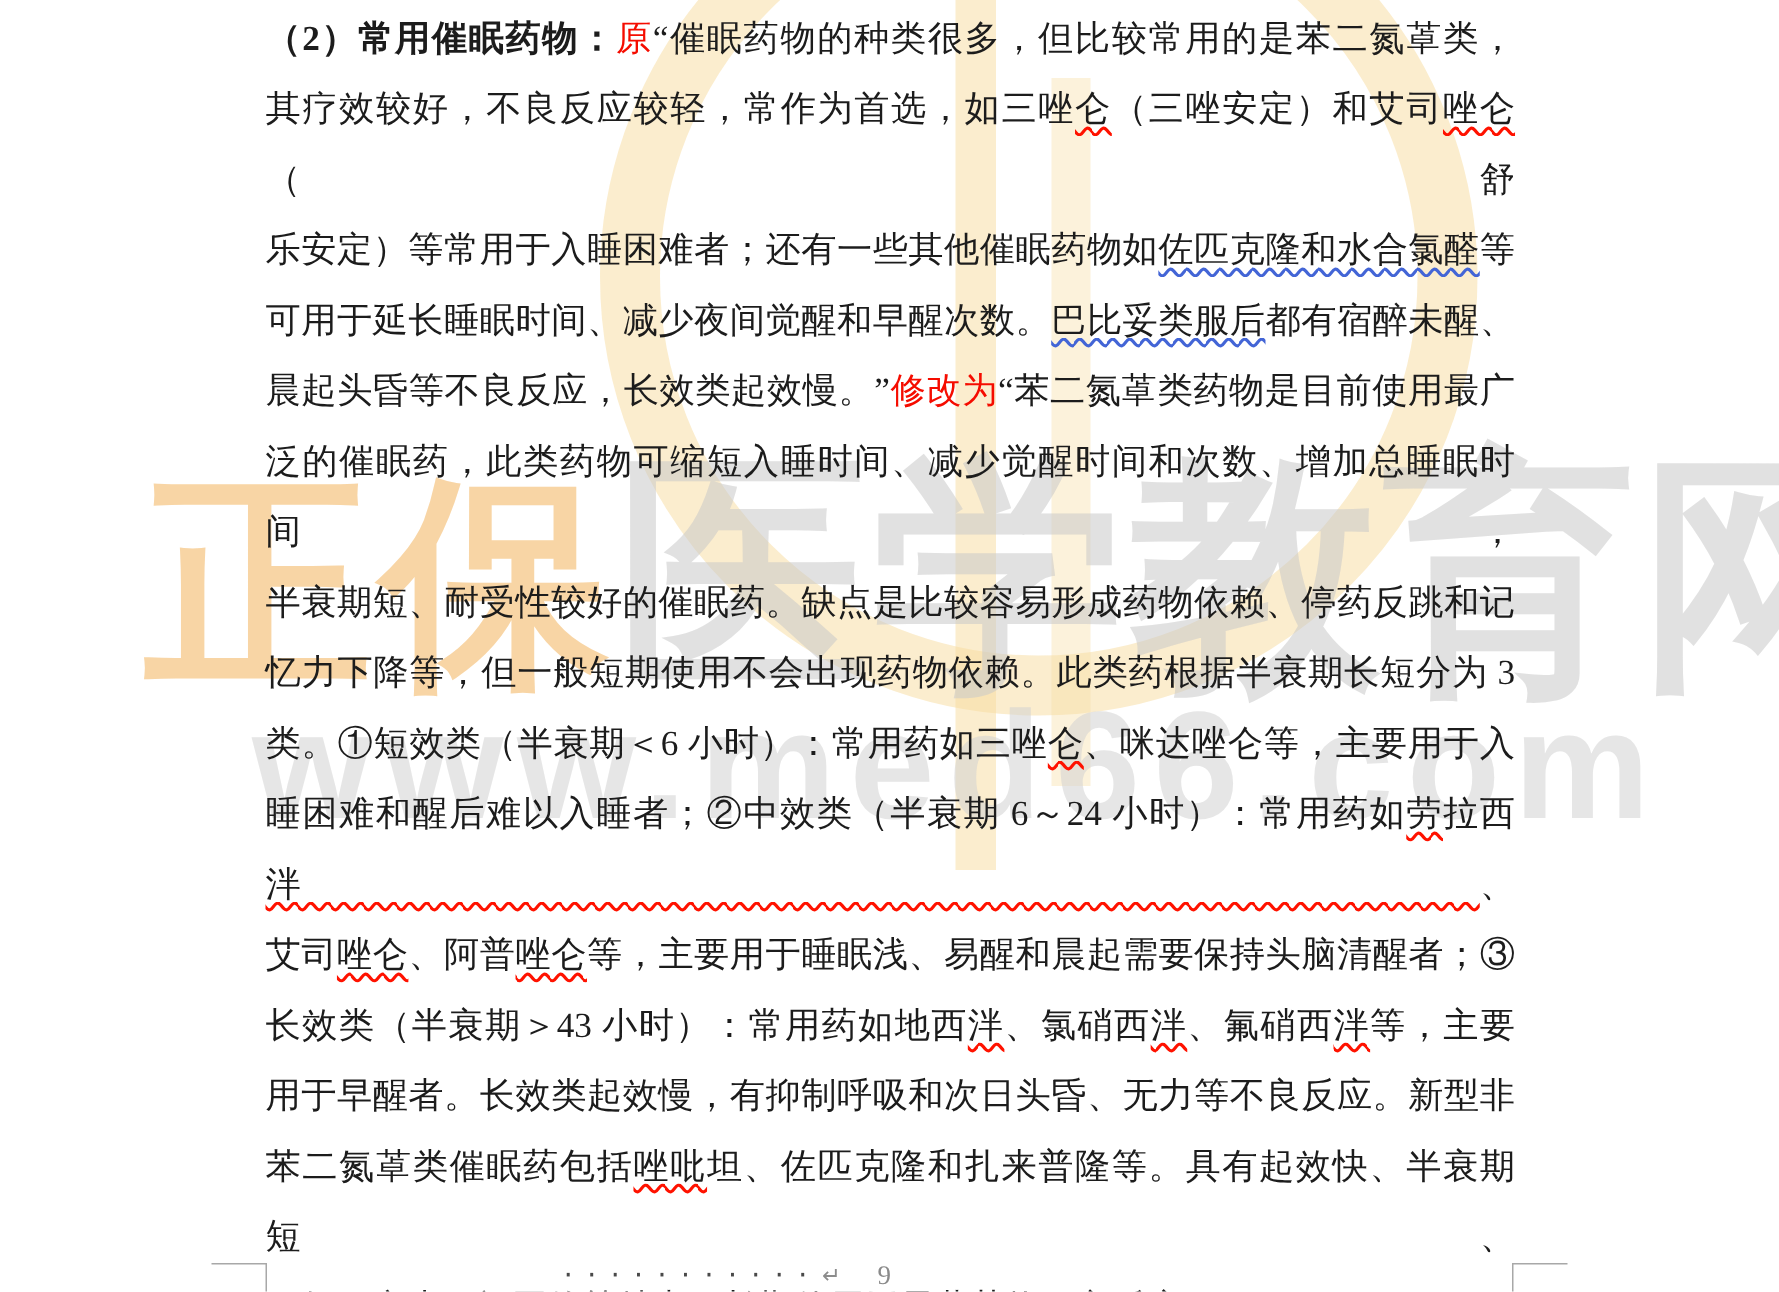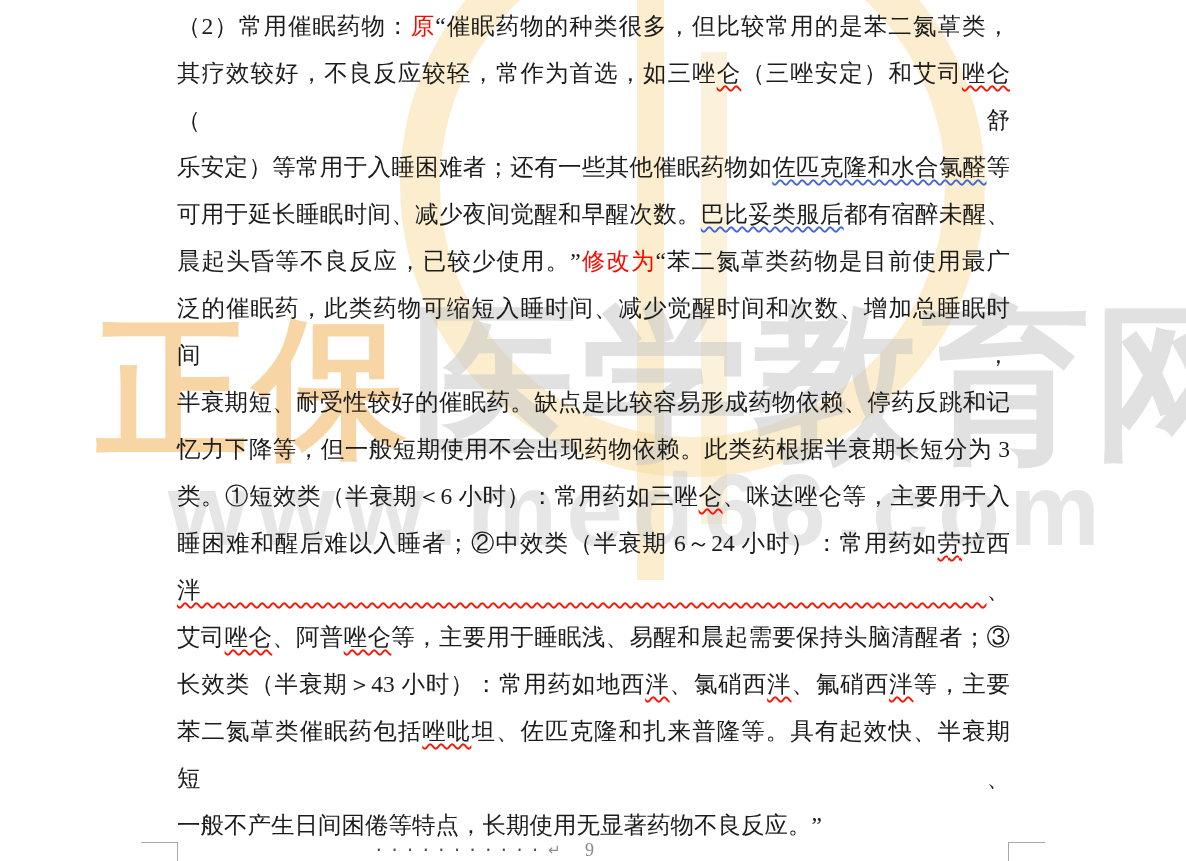--- a/index.html
+++ b/index.html
@@ -33,21 +33,21 @@
   
   .text-body{
     position:absolute;left:177px;top:3px;width:833px;z-index:2;
   }
   .line{
     font-size:23.5px;line-height:47px;color:#1c1c1c;
     text-align:justify;text-justify:inter-character;
     white-space:normal;
   }
   .line.stretch{text-align-last:justify;}
-  .seg-b{font-weight:normal;}
+  .seg-b{font-weight:bold;}
   .seg-r{color:#f50c00;}
   .seg-wr{
     text-decoration:underline;text-decoration-style:wavy;text-decoration-color:#ff1200;
     text-decoration-thickness:1.5px;text-underline-offset:4px;text-decoration-skip-ink:none;
   }
   .seg-wb{
     text-decoration:underline;text-decoration-style:wavy;text-decoration-color:#4365d6;
     text-decoration-thickness:1.5px;text-underline-offset:4px;text-decoration-skip-ink:none;margin-top:27px;
   }
   .seg-pm{color:#8c8c8c;font-size:17px;font-family:"DejaVu Sans",sans-serif;padding-left:2px;}
@@ -77,28 +77,29 @@
     <div class="wm-bar wm-bar2"></div>
     <div class="wm-brand"><span class="wm-orange">正保</span><span class="wm-gray">医学教育网</span></div>
     <div class="wm-url">www.med66.com</div>
   </div>
 
   <div class="text-body" id="text-body">
       <div class="line stretch"><span class="seg-b">（2）常用催眠药物：</span><span class="seg-r">原</span><span>“催眠药物的种类很多，但比较常用的是苯二氮䓬类，</span></div>
       <div class="line stretch"><span>其疗效较好，不良反应较轻，常作为首选，如三唑</span><span class="seg-wr">仑</span><span>（三唑安定）和艾司</span><span class="seg-wr">唑仑</span><span>（舒</span></div>
       <div class="line stretch"><span>乐安定）等常用于入睡困难者；还有一些其他催眠药物如</span><span class="seg-wb">佐匹克隆和水合氯醛</span><span>等</span></div>
       <div class="line stretch"><span>可用于延长睡眠时间、减少夜间觉醒和早醒次数。</span><span class="seg-wb">巴比妥类服后</span><span>都有宿醉未醒、</span></div>
-      <div class="line stretch"><span>晨起头昏等不良反应，已较少使用。”</span><span class="seg-r">修改为</span><span>“苯二氮䓬类药物是目前使用最广</span></div>
+      <div class="line stretch"><span>晨起头昏等不良反应，长效类起效慢。”</span><span class="seg-r">修改为</span><span>“苯二氮䓬类药物是目前使用最广</span></div>
       <div class="line stretch"><span>泛的催眠药，此类药物可缩短入睡时间、减少觉醒时间和次数、增加总睡眠时间，</span></div>
       <div class="line stretch"><span>半衰期短、耐受性较好的催眠药。缺点是比较容易形成药物依赖、停药反跳和记</span></div>
       <div class="line stretch"><span>忆力下降等，但一般短期使用不会出现药物依赖。此类药根据半衰期长短分为 3</span></div>
       <div class="line stretch"><span>类。①短效类（半衰期＜6 小时）：常用药如三唑</span><span class="seg-wr">仑</span><span>、咪达唑仑等，主要用于入</span></div>
       <div class="line stretch"><span>睡困难和醒后难以入睡者；②中效类（半衰期 6～24 小时）：常用药如</span><span class="seg-wr">劳</span><span>拉西</span><span class="seg-wr">泮</span><span>、</span></div>
       <div class="line stretch"><span>艾司</span><span class="seg-wr">唑仑</span><span>、阿普</span><span class="seg-wr">唑仑</span><span>等，主要用于睡眠浅、易醒和晨起需要保持头脑清醒者；③</span></div>
       <div class="line stretch"><span>长效类（半衰期＞43 小时）：常用药如地西</span><span class="seg-wr">泮</span><span>、氯硝西</span><span class="seg-wr">泮</span><span>、氟硝西</span><span class="seg-wr">泮</span><span>等，主要</span></div>
+      <div class="line stretch"><span>用于早醒者。长效类起效慢，有抑制呼吸和次日头昏、无力等不良反应。新型非</span></div>
       <div class="line stretch"><span>苯二氮䓬类催眠药包括</span><span class="seg-wr">唑吡</span><span>坦、佐匹克隆和扎来普隆等。具有起效快、半衰期短、</span></div>
       <div class="line"><span>一般不产生日间困倦等特点，长期使用无显著药物不良反应。”</span></div>
     </div>
 
   <div class="corner-mark corner-left"></div>
   <div class="corner-mark corner-right"></div>
 
   <div class="footer-dots"><span>···········</span><span class="seg-pm">↵</span></div>
 
   <div class="page-number">9</div>

